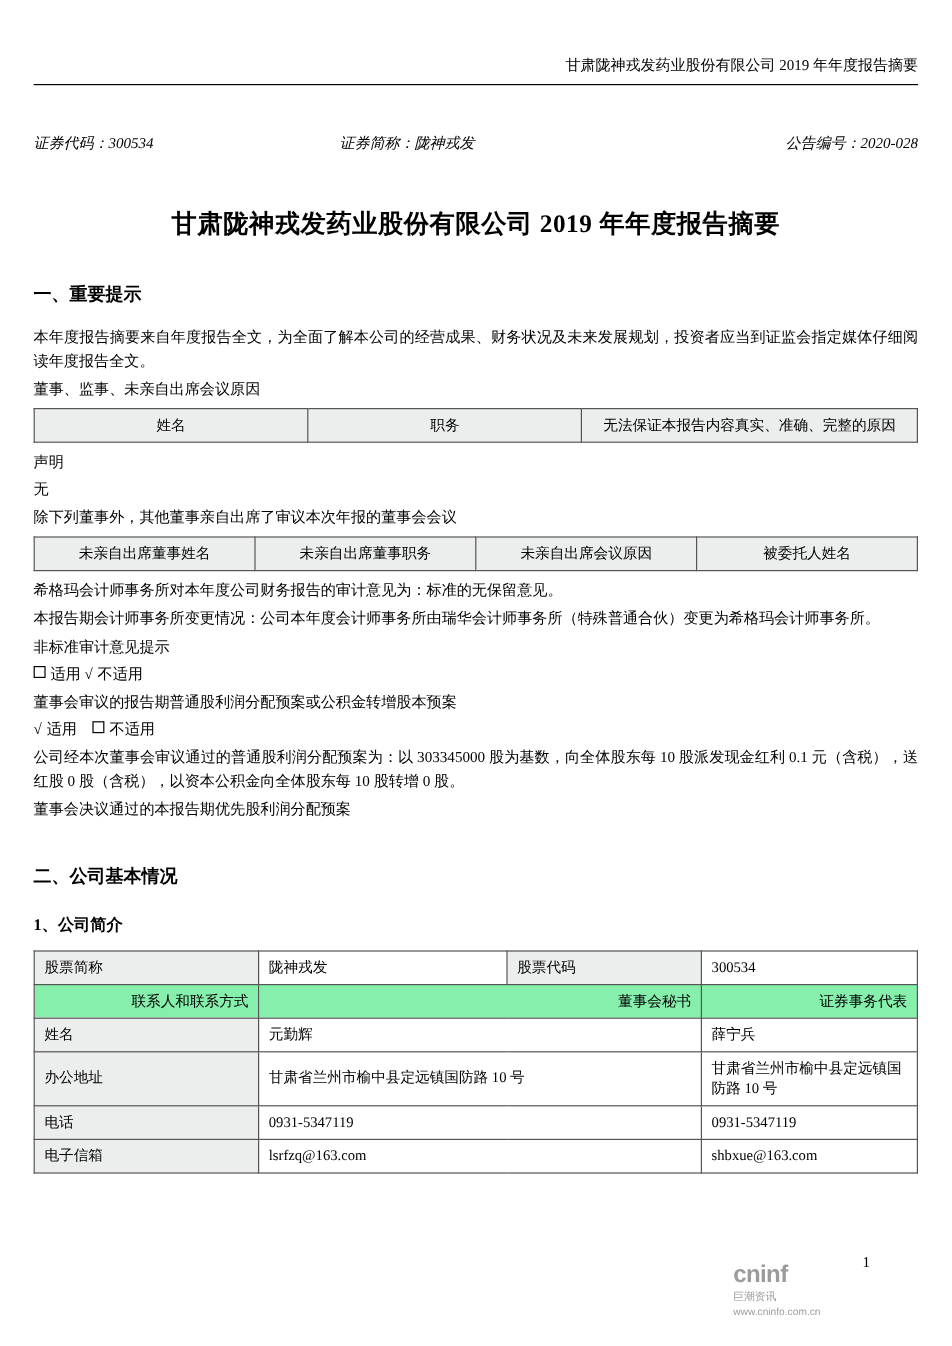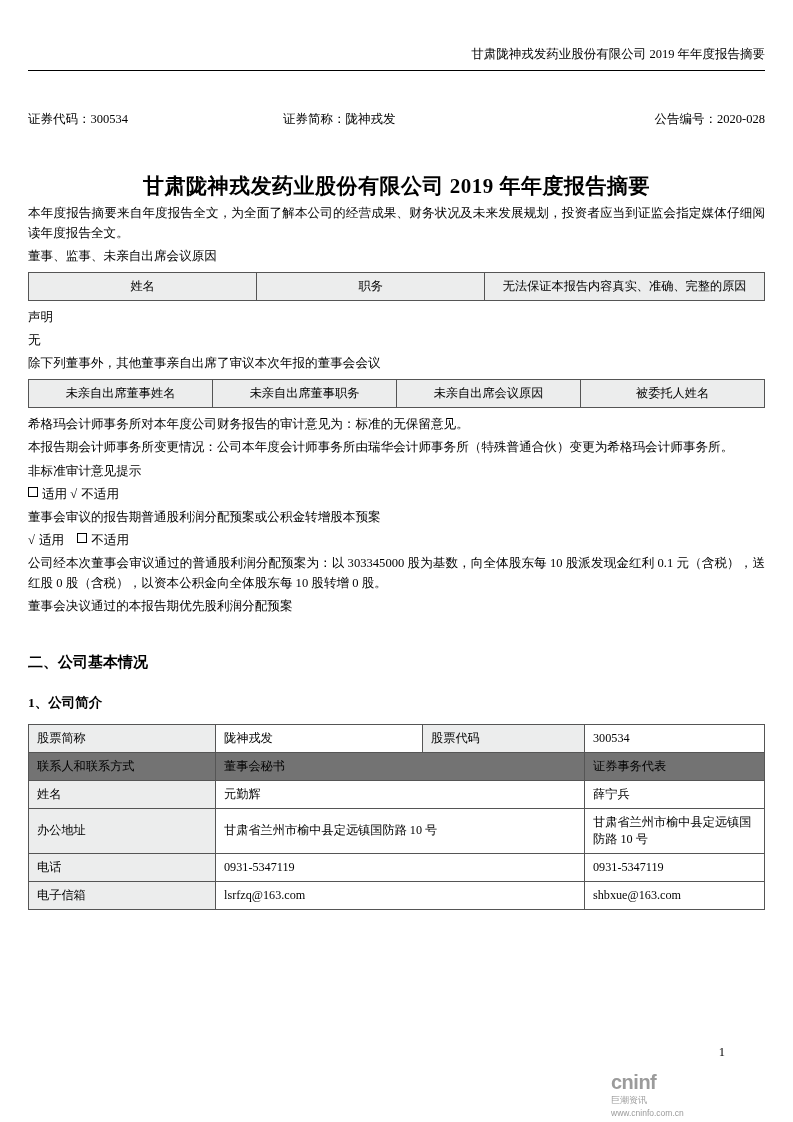--- a/index.html
+++ b/index.html
@@ -34,20 +34,21 @@
     margin-top: 6px;
     border-bottom: 1px solid #000;
     height: 0;
   }
 
   
   .code-line {
     display: flex;
     margin-top: 40px;
     font-size: 12.5px;
+    font-style: italic;
   }
   .code-line .c1 { width: 255px; }
   .code-line .c2 { width: 250px; }
   .code-line .c3 { flex: 1; text-align: right; }
 
   
   .doc-title {
     margin-top: 44px;
     text-align: center;
     font-size: 21px;
@@ -104,22 +105,22 @@
     border: 1px solid #555;
     padding: 5px 8px;
     vertical-align: middle;
     height: 15px;
   }
   table.info td.lbl {
     background: #eceded;
     width: 170px;
   }
   table.info td.lblc {
-    background: #737373;
-    text-align: left;
+    background: #86efac;
+    text-align: right;
   }
 
   
   .chk {
     font-size: 12.6px;
     line-height: 1.6;
     margin: 3px 0;
   }
   .box {
     display: inline-block;
@@ -135,21 +136,21 @@
   
   .page-number {
     position: absolute;
     right: 68px;
     bottom: 62px;
     font-size: 12.5px;
   }
   .logo {
     position: absolute;
     right: 62px;
-    bottom: 4px;
+    bottom: 24px;
     text-align: left;
     width: 120px;
   }
   .logo-main {
     font-family: "Liberation Sans", sans-serif;
     font-size: 20px;
     font-weight: bold;
     color: #9b9b9b;
     letter-spacing: -0.5px;
     line-height: 1;
@@ -178,20 +179,21 @@
   </div>
 
   <div class="code-line">
     <div class="c1">证券代码：300534</div>
     <div class="c2">证券简称：陇神戎发</div>
     <div class="c3">公告编号：2020-028</div>
   </div>
 
   <div class="doc-title">甘肃陇神戎发药业股份有限公司 2019 年年度报告摘要</div>
 
+  <h2 class="sec">一、重要提示</h2>
 
   <p class="body">本年度报告摘要来自年度报告全文，为全面了解本公司的经营成果、财务状况及未来发展规划，投资者应当到证监会指定媒体仔细阅读年度报告全文。</p>
   <p class="body">董事、监事、未亲自出席会议原因</p>
 
   <table class="grid">
     <tbody>
         <tr>
       <th style="width:31%">姓名</th>
       <th style="width:31%">职务</th>
       <th style="width:38%">无法保证本报告内容真实、准确、完整的原因</th>

